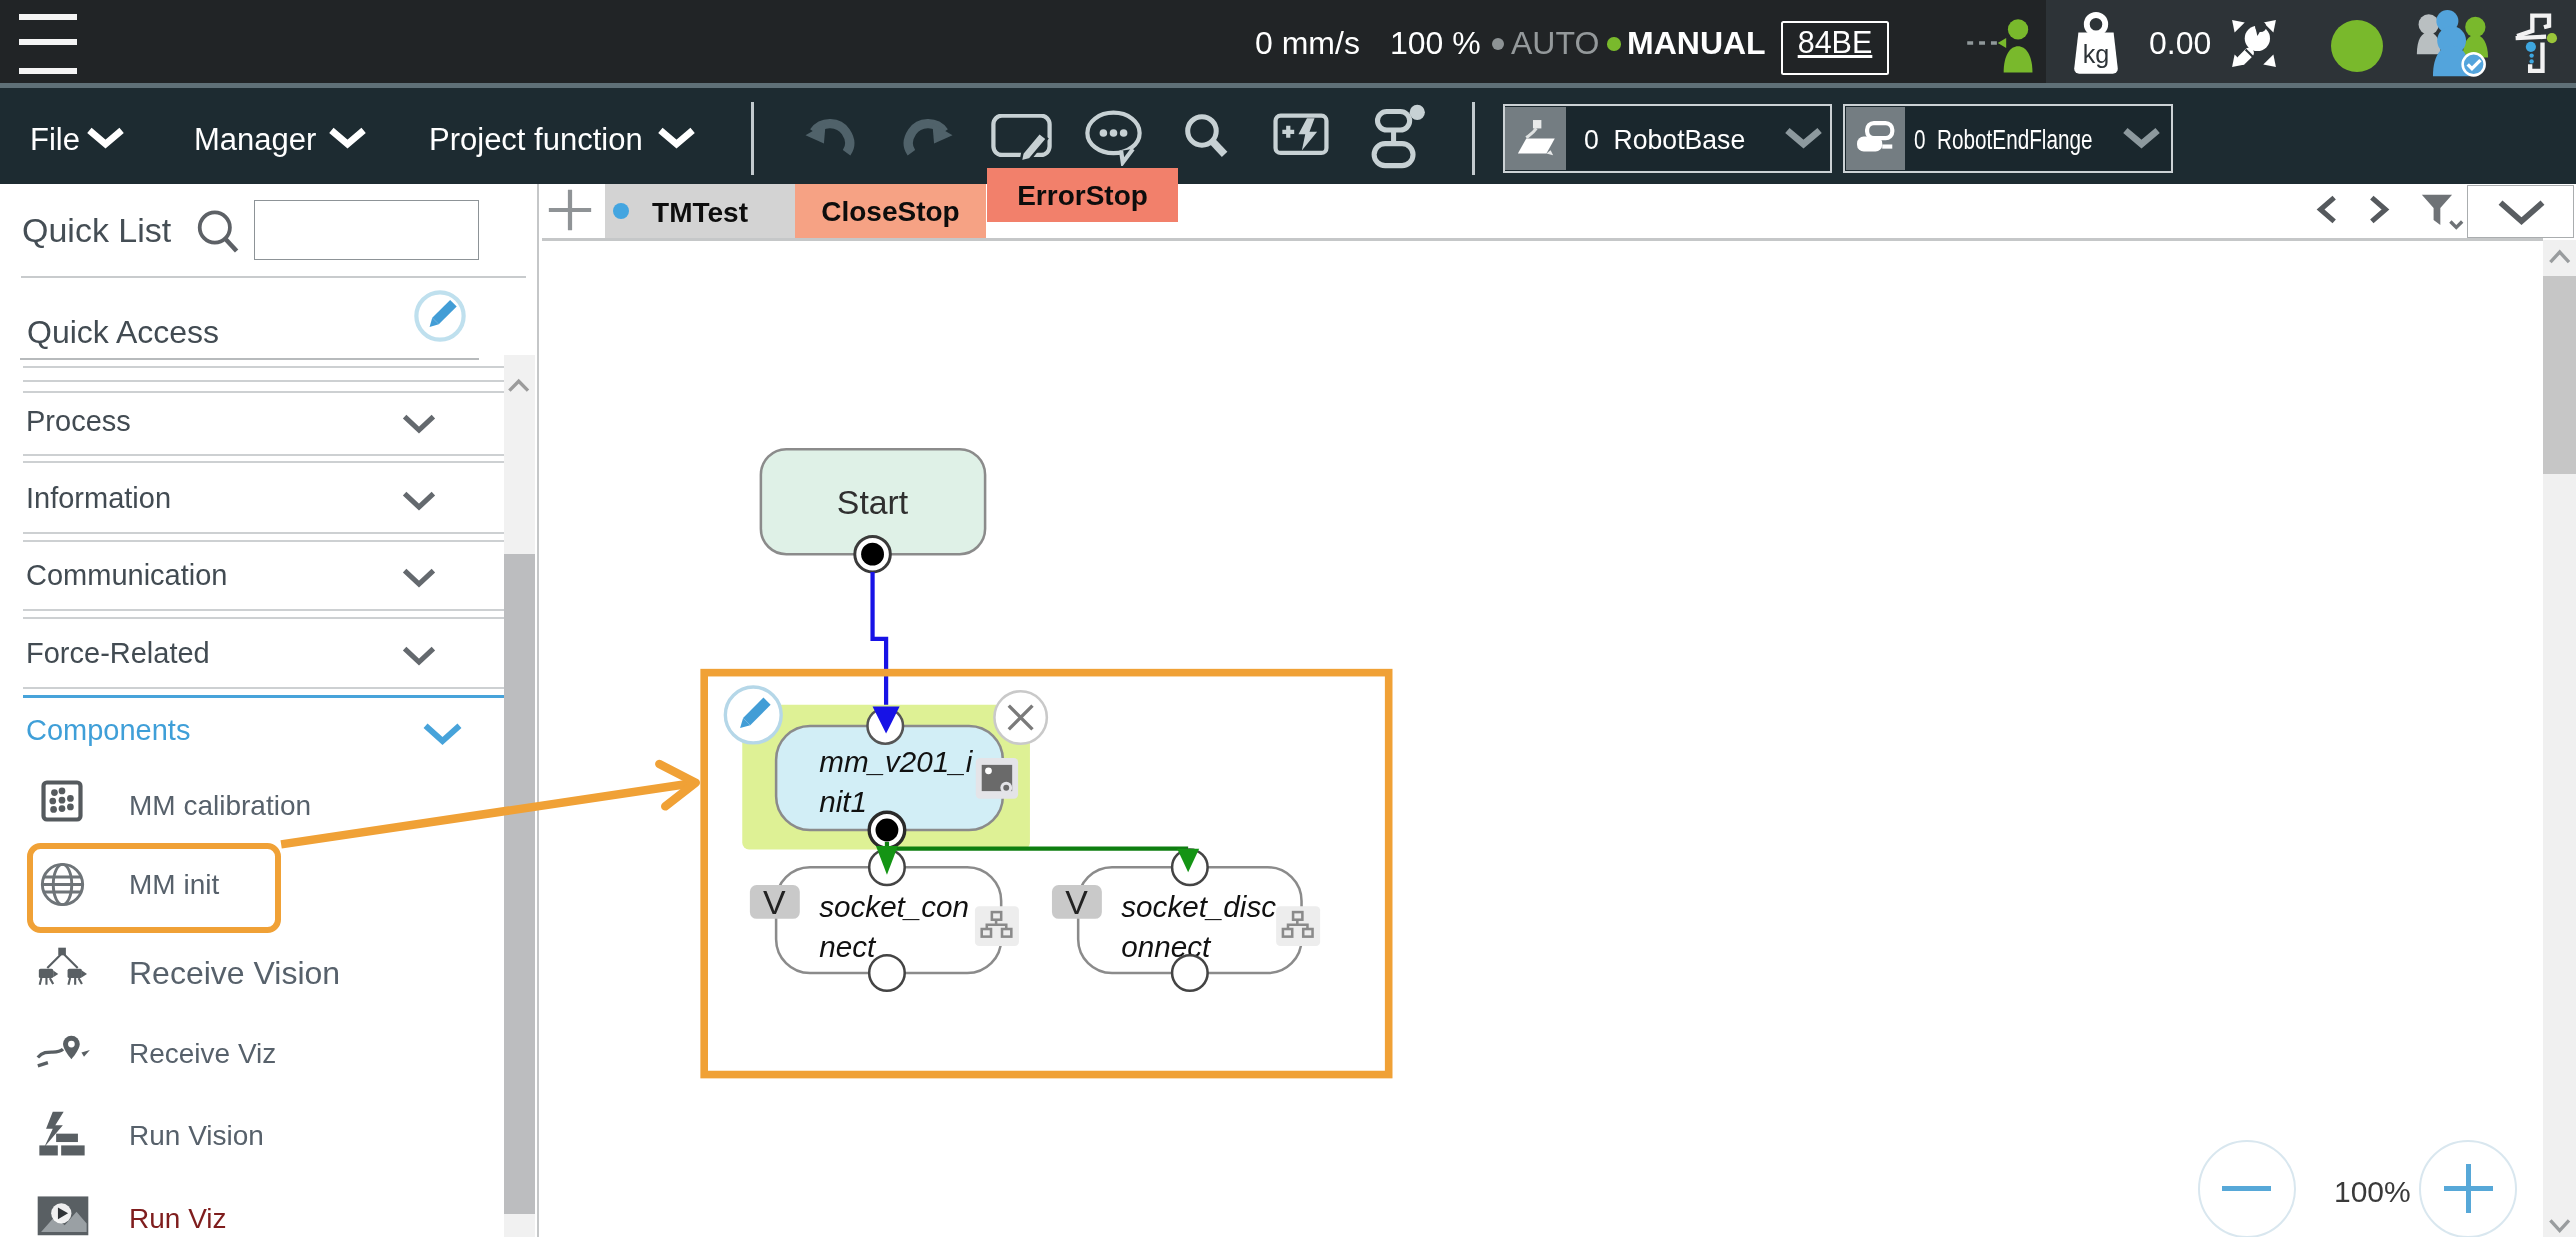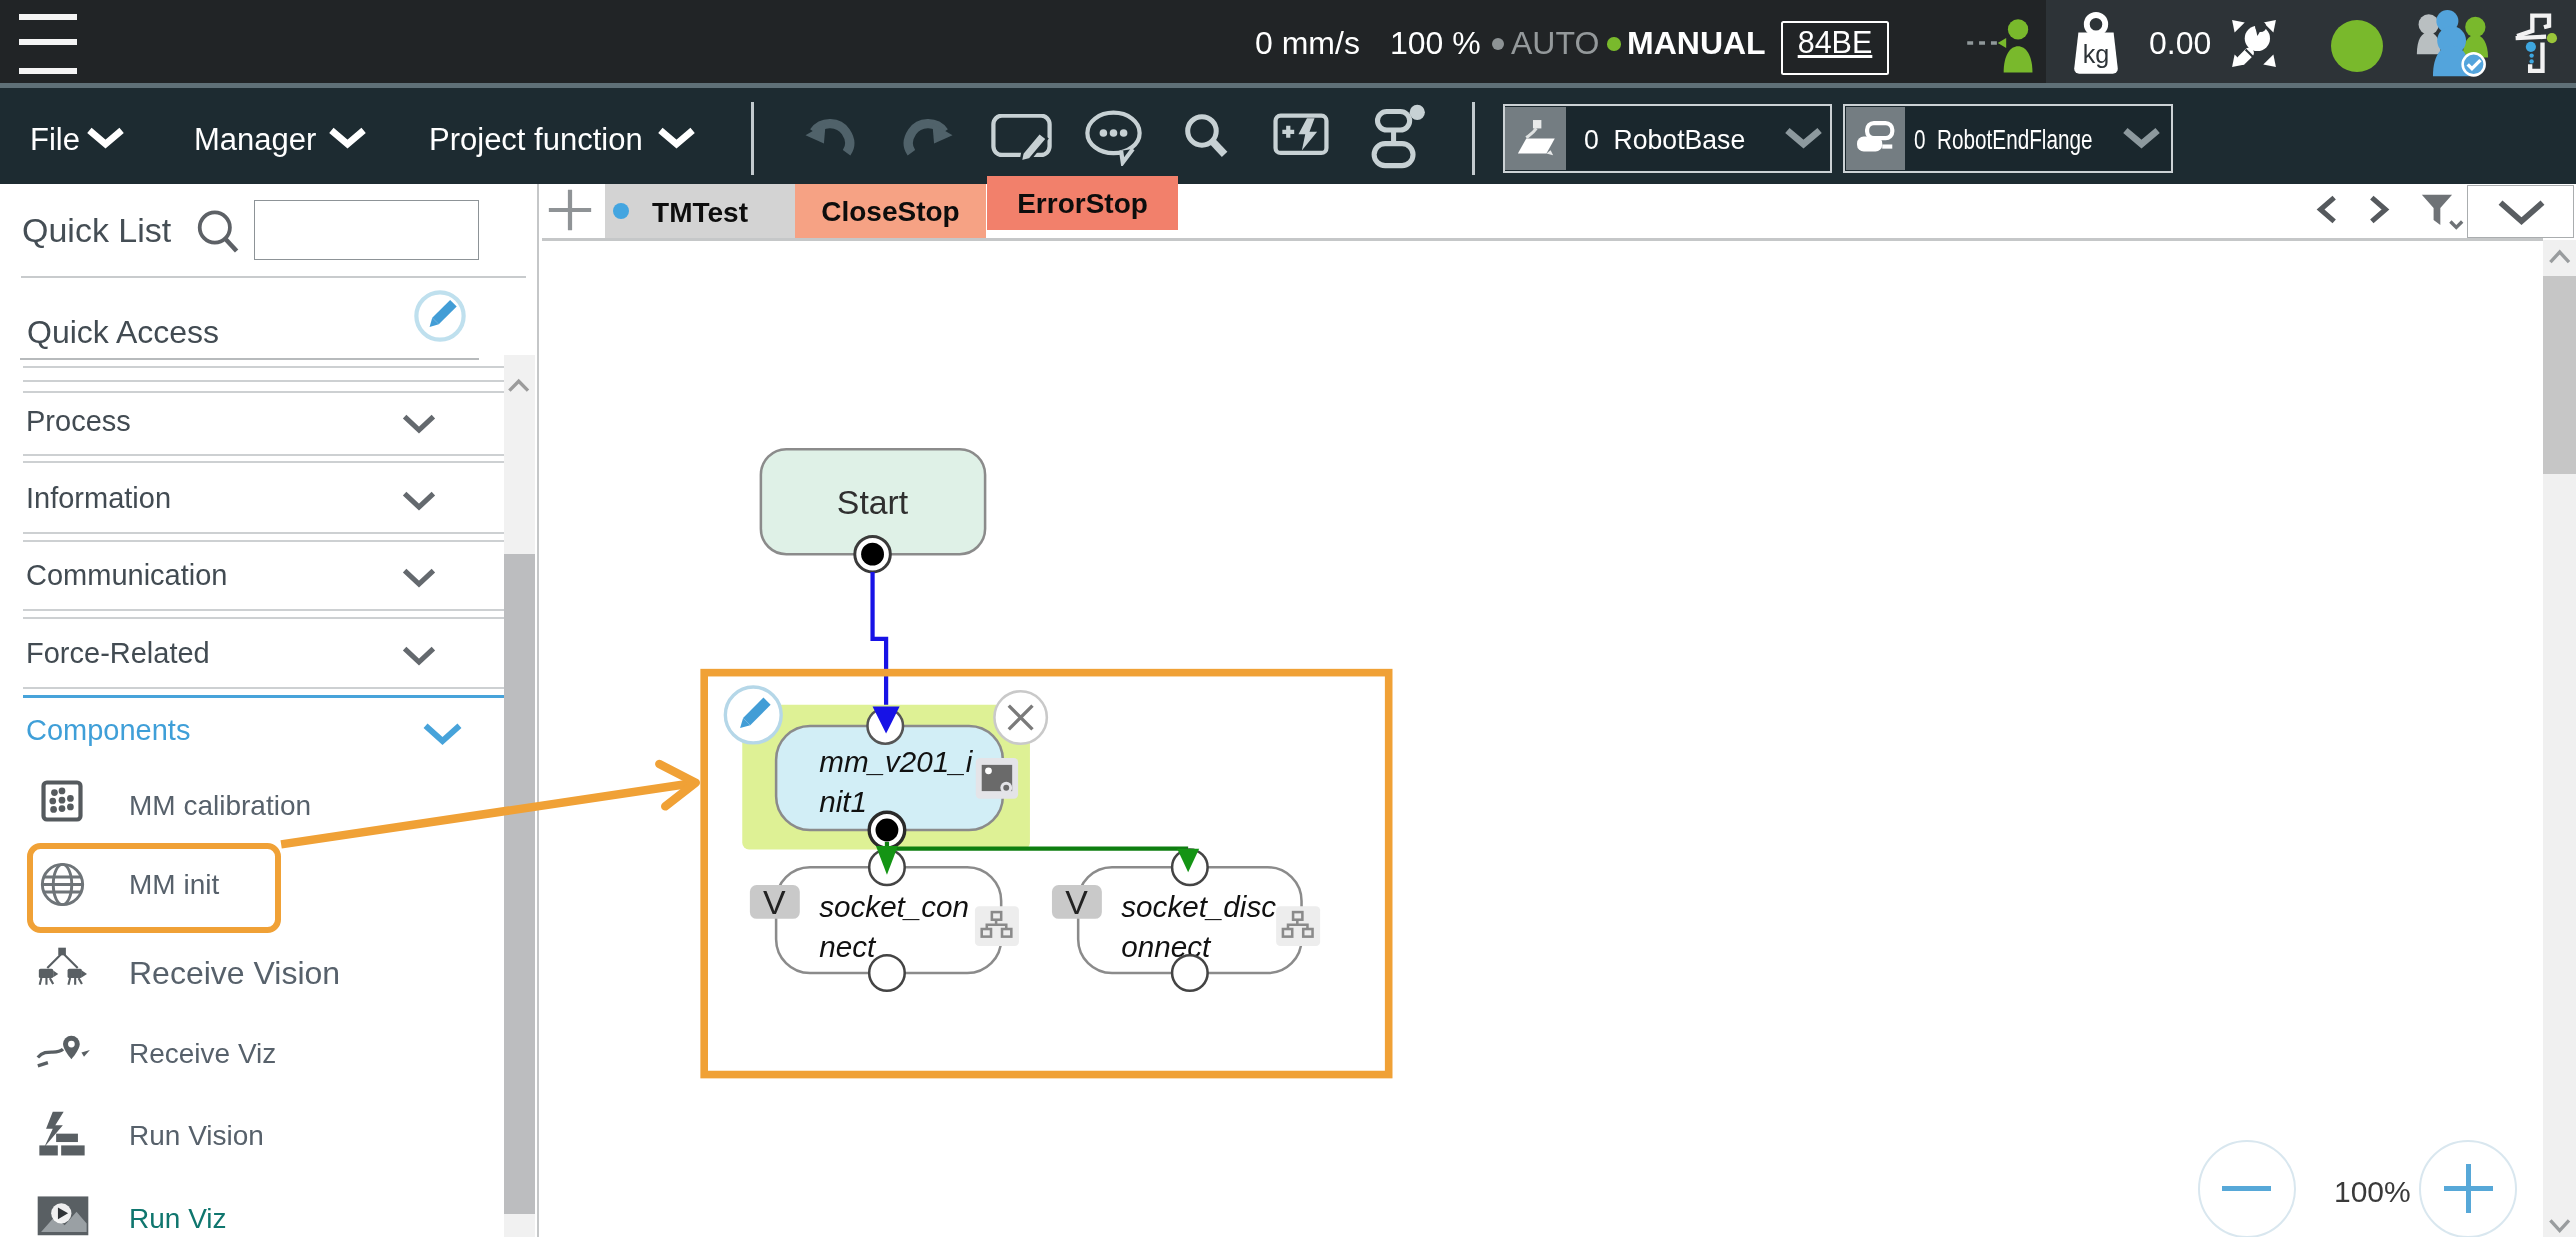--- a/index.html
+++ b/index.html
@@ -272,36 +272,36 @@
   <rect x="30" y="42" width="28" height="12" fill="#595f63"></rect>
 </svg>
 <div class="abs" style="left:129px;top:1120px;color:#57616b;font-size:28px;">Run Vision</div>
 
 <svg class="abs" style="left:36px;top:1193px" width="54" height="44" viewBox="0 0 64 52">
   <rect x="2" y="4" width="60" height="46" fill="#595f63"></rect>
   <path d="M6,46 l16,-18 l12,10 l14,-16 l12,14 v10 h-54 z" fill="#9aa0a4"></path>
   <circle cx="30" cy="24" r="12" fill="#fff" opacity="0.9"></circle>
   <path d="M26,17 l12,7 l-12,7 z" fill="#2f3337"></path>
 </svg>
-<div class="abs" style="left:129px;top:1203px;color:#0f766e;font-size:28px;">Run Viz</div>
+<div class="abs" style="left:129px;top:1203px;color:#7f1d1d;font-size:28px;">Run Viz</div>
 
 <div class="abs" style="left:504px;top:355px;width:30.5px;height:882px;background:#f1f1f1"></div>
 <svg class="abs" style="left:506px;top:377px" width="25.4" height="17" viewBox="0 0 30 20">
     <path d="M4,16 l11,-11 l11,11" stroke="#9b9b9b" stroke-width="4" fill="none"></path>
   </svg>
 <div class="abs" style="left:504px;top:554px;width:30.5px;height:660px;background:#bcbdbf"></div>
 
 <svg class="abs" style="left:547px;top:188px" width="46" height="44" viewBox="0 0 54 52">
   <path d="M27,2 v48 M2,26 h50" stroke="#8f9396" stroke-width="5" fill="none"></path>
 </svg>
 <div class="abs" style="left:605px;top:184px;width:190px;height:54px;background:#d3d3d3"></div>
 <div class="abs" style="left:613px;top:203px;width:16px;height:16px;border-radius:50%;background:#43a5e0"></div>
 <div class="abs" style="left:605px;top:193px;width:190px;height:37px;color:#0d0d0d;font-size:28px;font-weight:bold;text-align:center;padding-top:4.2px;">TMTest</div>
 <div class="abs" style="left:795px;top:184px;width:191px;height:54px;background:#f6a284;color:#0d0d0d;font-size:28px;font-weight:bold;text-align:center;"><span style="position:relative;top:12px">CloseStop</span></div>
-<div class="abs" style="left:987px;top:176px;width:191px;height:54px;background:#f2806b;color:#0d0d0d;font-size:28px;font-weight:bold;text-align:center;"><span style="position:relative;top:12px">ErrorStop</span></div>
+<div class="abs" style="left:987px;top:168px;width:191px;height:54px;background:#f2806b;color:#0d0d0d;font-size:28px;font-weight:bold;text-align:center;"><span style="position:relative;top:12px">ErrorStop</span></div>
 <div class="abs" style="left:542px;top:238px;width:2001px;height:2.5px;background:#c5c7c8"></div>
 
 <svg class="abs" style="left:2312px;top:195px" width="29" height="29" viewBox="0 0 34 34">
     <path d="M26,3 l-16,14 l16,14" stroke="#55595d" stroke-width="6" fill="none"></path>
   </svg>
 <svg class="abs" style="left:2365px;top:195px" width="29" height="29" viewBox="0 0 34 34">
     <path d="M8,3 l16,14 l-16,14" stroke="#55595d" stroke-width="6" fill="none"></path>
   </svg>
 <svg class="abs" style="left:2420px;top:193px" width="44" height="42" viewBox="0 0 52 50">
   <path d="M2,2 h36 l-14,16 v20 l-8,-6 v-14 z" fill="#6e7276"></path>

